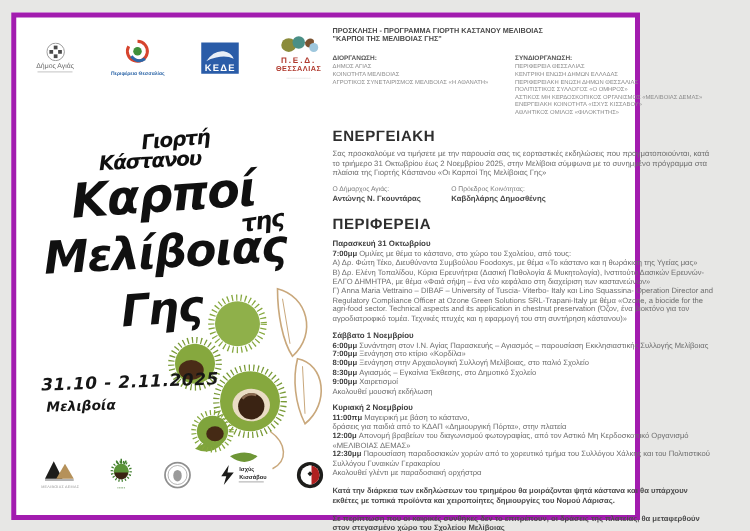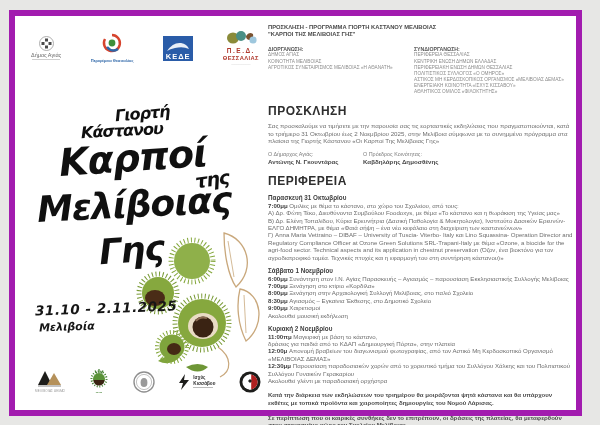--- a/index.html
+++ b/index.html
@@ -1,19 +1,19 @@
 <!DOCTYPE html>
 <html><head>
 <meta charset="utf-8">
 <style>
   * { margin:0; padding:0; box-sizing:border-box; }
   html,body { width:600px; height:425px; overflow:hidden; background:#e7e7e5;
               font-family:"Liberation Sans", sans-serif; }
-  .page { position:absolute; left:9px; top:10px; width:573px; height:406px;
-          background:#ffffff; border:6px solid #a21caf; }
+  .page { position:absolute; left:9px; top:10px; width:503px; height:406px;
+          background:#ffffff; border:4px solid #a21caf; }
 
   
   .poster { position:absolute; left:0; top:0; width:253px; height:100%; }
 
   .logo-row { position:absolute; display:flex; align-items:center; }
   .logo-row.top { left:16px; top:14px; width:228px; justify-content:space-between; }
   .logo-row.bottom { left:20px; top:352px; width:226px; justify-content:space-between; }
 
   .logo { display:flex; flex-direction:column; align-items:center; gap:1px; }
   .logo-caption { font-size:5.5px; color:#666; text-align:center; line-height:6px; }
@@ -223,21 +223,21 @@
         <div class="org-item">ΠΕΡΙΦΕΡΕΙΑ ΘΕΣΣΑΛΙΑΣ</div>
         <div class="org-item">ΚΕΝΤΡΙΚΗ ΕΝΩΣΗ ΔΗΜΩΝ ΕΛΛΑΔΑΣ</div>
         <div class="org-item">ΠΕΡΙΦΕΡΕΙΑΚΗ ΕΝΩΣΗ ΔΗΜΩΝ ΘΕΣΣΑΛΙΑΣ</div>
         <div class="org-item">ΠΟΛΙΤΙΣΤΙΚΟΣ ΣΥΛΛΟΓΟΣ «Ο ΟΜΗΡΟΣ»</div>
         <div class="org-item">ΑΣΤΙΚΟΣ ΜΗ ΚΕΡΔΟΣΚΟΠΙΚΟΣ ΟΡΓΑΝΙΣΜΟΣ «ΜΕΛΙΒΟΙΑΣ ΔΕΜΑΣ»</div>
         <div class="org-item">ΕΝΕΡΓΕΙΑΚΗ ΚΟΙΝΟΤΗΤΑ «ΙΣΧΥΣ ΚΙΣΣΑΒΟΥ»</div>
         <div class="org-item">ΑΘΛΗΤΙΚΟΣ ΟΜΙΛΟΣ «ΦΙΛΟΚΤΗΤΗΣ»</div>
       </div>
     </div>
 
-    <div class="section-title">ΠΡΟΣΚΛΗΣΗ</div>
+    <div class="section-title">ΕΝΕΡΓΕΙΑΚΗ</div>
     <div class="invite-body">Σας προσκαλούμε να τιμήσετε με την παρουσία σας τις εορταστικές εκδηλώσεις που πραγματοποιούνται, κατά το τριήμερο 31 Οκτωβρίου έως 2 Νοεμβρίου 2025, στην Μελίβοια σύμφωνα με το συνημμένο πρόγραμμα στα πλαίσια της Γιορτής Κάστανου «Οι Καρποί Της Μελίβοιας Γης»</div>
 
     <div class="sig-row">
       <div class="sig-block1">
         <div class="sig-role">Ο Δήμαρχος Αγιάς:</div>
         <div class="sig-name">Αντώνης Ν. Γκουντάρας</div>
       </div>
       <div class="sig-block2">
         <div class="sig-role">Ο Πρόεδρος Κοινότητας:</div>
         <div class="sig-name">Καβδηλάρης Δημοσθένης</div>

